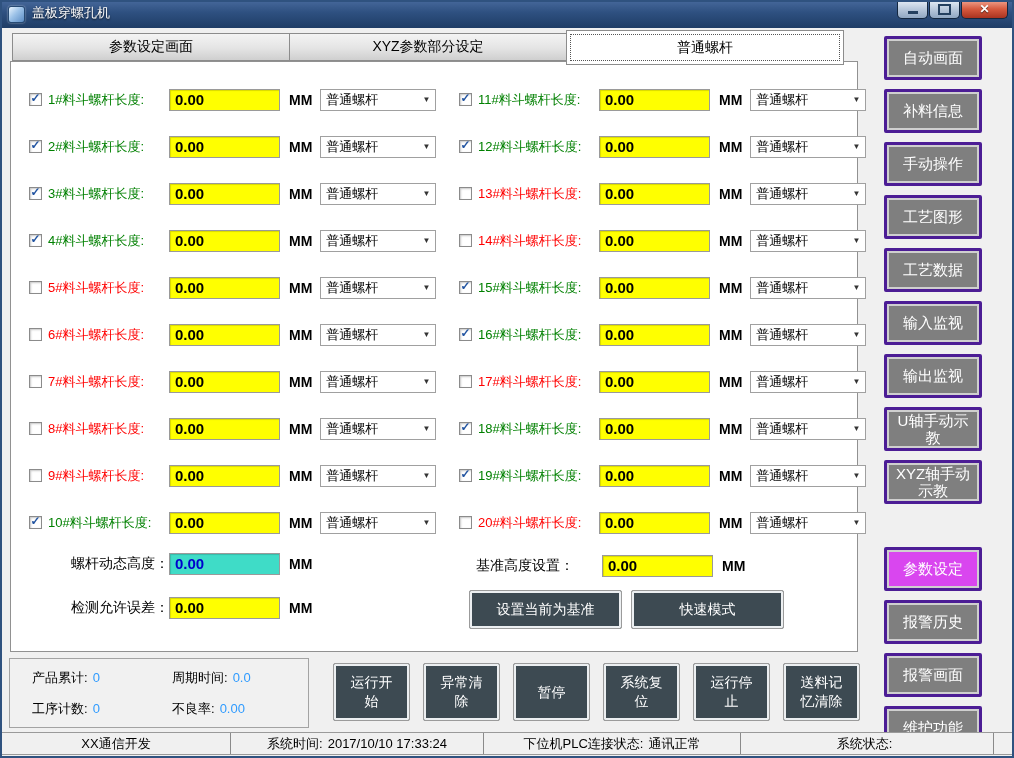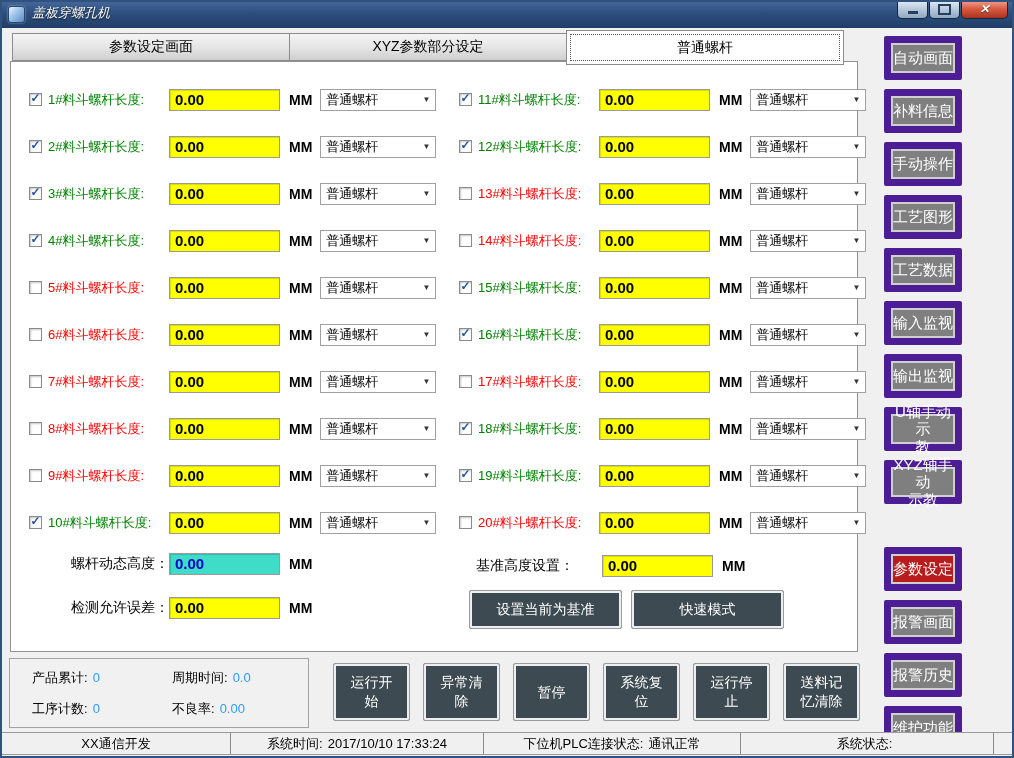--- a/index.html
+++ b/index.html
@@ -2,21 +2,21 @@
 <html><head>
 <meta charset="utf-8">
 <style>
   html,body{margin:0;padding:0;}
   body{font-family:"Liberation Sans",sans-serif;}
   #app{position:relative;width:1014px;height:758px;background:#f0f0f0;overflow:hidden;}
   #frame{position:absolute;inset:0;border:2px solid #2f527f;pointer-events:none;z-index:60;}
 
   
   #titlebar{position:absolute;left:0;top:0;width:1014px;height:28px;
-    background:linear-gradient(180deg,#47699c 0%,#2e5080 45%,#1f3d66 100%);z-index:55;font-style:italic;}
+    background:linear-gradient(180deg,#47699c 0%,#2e5080 45%,#1f3d66 100%);z-index:55;}
   #app-icon{position:absolute;left:8px;top:6px;width:15px;height:15px;border-radius:3px;
     background:linear-gradient(135deg,#eaf4fd 0%,#9cc2e8 45%,#5b8cc4 100%);
     border:1px solid #274a73;box-shadow:0 0 2px rgba(255,255,255,.6);}
   #title-text{position:absolute;left:32px;top:0;height:28px;line-height:26px;color:#ffffff;
     font-size:13px;text-shadow:0 1px 2px rgba(0,0,0,.8);}
   #win-controls{position:absolute;right:6px;top:0;display:flex;gap:1px;z-index:62;}
   .winbtn{height:18px;border:1px solid #13273f;border-top:none;border-radius:0 0 5px 5px;
     background:linear-gradient(180deg,#e8eff7 0%,#b9c9dc 50%,#90a7c2 100%);
     display:flex;align-items:center;justify-content:center;cursor:default;}
   .winbtn.min,.winbtn.max{width:29px;}
@@ -72,25 +72,25 @@
 
   
   #controls{position:absolute;left:333px;top:663px;display:flex;gap:13px;}
   .ctrlbtn{width:77px;height:58px;background:#3d4a52;color:#fff;font-size:14px;line-height:1.35;
     border:1px solid #9b9b9b;box-shadow:inset 0 0 0 2px #eceff1;border-radius:2px;
     display:flex;align-items:center;justify-content:center;text-align:center;
     white-space:pre-line;box-sizing:border-box;}
 
   
   #sidebar{position:absolute;left:884px;top:36px;width:98px;}
-  .sbtn{width:78px;height:44px;margin-bottom:9px;background:#7f7f7f;color:#fff;font-size:15px;
-    line-height:1.15;border:7px solid #4c1d95;box-shadow:inset 0 0 0 2px #cfcfcf;border-radius:2px;
+  .sbtn{width:98px;height:44px;margin-bottom:9px;background:#7f7f7f;color:#fff;font-size:15px;
+    line-height:1.15;border:3px solid #4c1d95;box-shadow:inset 0 0 0 2px #cfcfcf;border-radius:2px;
     display:flex;align-items:center;justify-content:center;text-align:center;
     white-space:pre-line;box-sizing:border-box;}
-  .sbtn.active{background:#b91c1c;margin-top:43px;}
+  .sbtn.active{background:#d946ef;margin-top:43px;}
 
   
   #statusbar{position:absolute;left:2px;top:732px;width:1010px;height:23px;background:#f0f0f0;
     border-top:1px solid #9a9a9a;border-bottom:1px solid #9a9a9a;display:flex;align-items:stretch;
     font-size:13px;color:#000;z-index:56;box-sizing:border-box;justify-content:flex-end;}
   .scell{display:flex;align-items:center;justify-content:center;border-right:1px solid #8a8a8a;
     white-space:nowrap;gap:5px;}
   .scell.c1{width:228px;}
   .scell.c2{width:252px;}
   .scell.c3{width:256px;}
@@ -407,22 +407,22 @@
       <div class="sbtn">手动操作</div>
       <div class="sbtn">工艺图形</div>
       <div class="sbtn">工艺数据</div>
       <div class="sbtn">输入监视</div>
       <div class="sbtn">输出监视</div>
       <div class="sbtn">U轴手动示
 教</div>
       <div class="sbtn">XYZ轴手动
 示教</div>
       <div class="sbtn active">参数设定</div>
+      <div class="sbtn">报警历史</div>
       <div class="sbtn">报警画面</div>
-      <div class="sbtn">报警历史</div>
       <div class="sbtn">维护功能</div>
     </div>
 
   <div id="statusbar">
     <div class="scell c1">
       <span>XX通信开发</span>
     </div>
     <div class="scell c2">
       <span>系统时间:</span>
       <span>2017/10/10 17:33:24</span>

